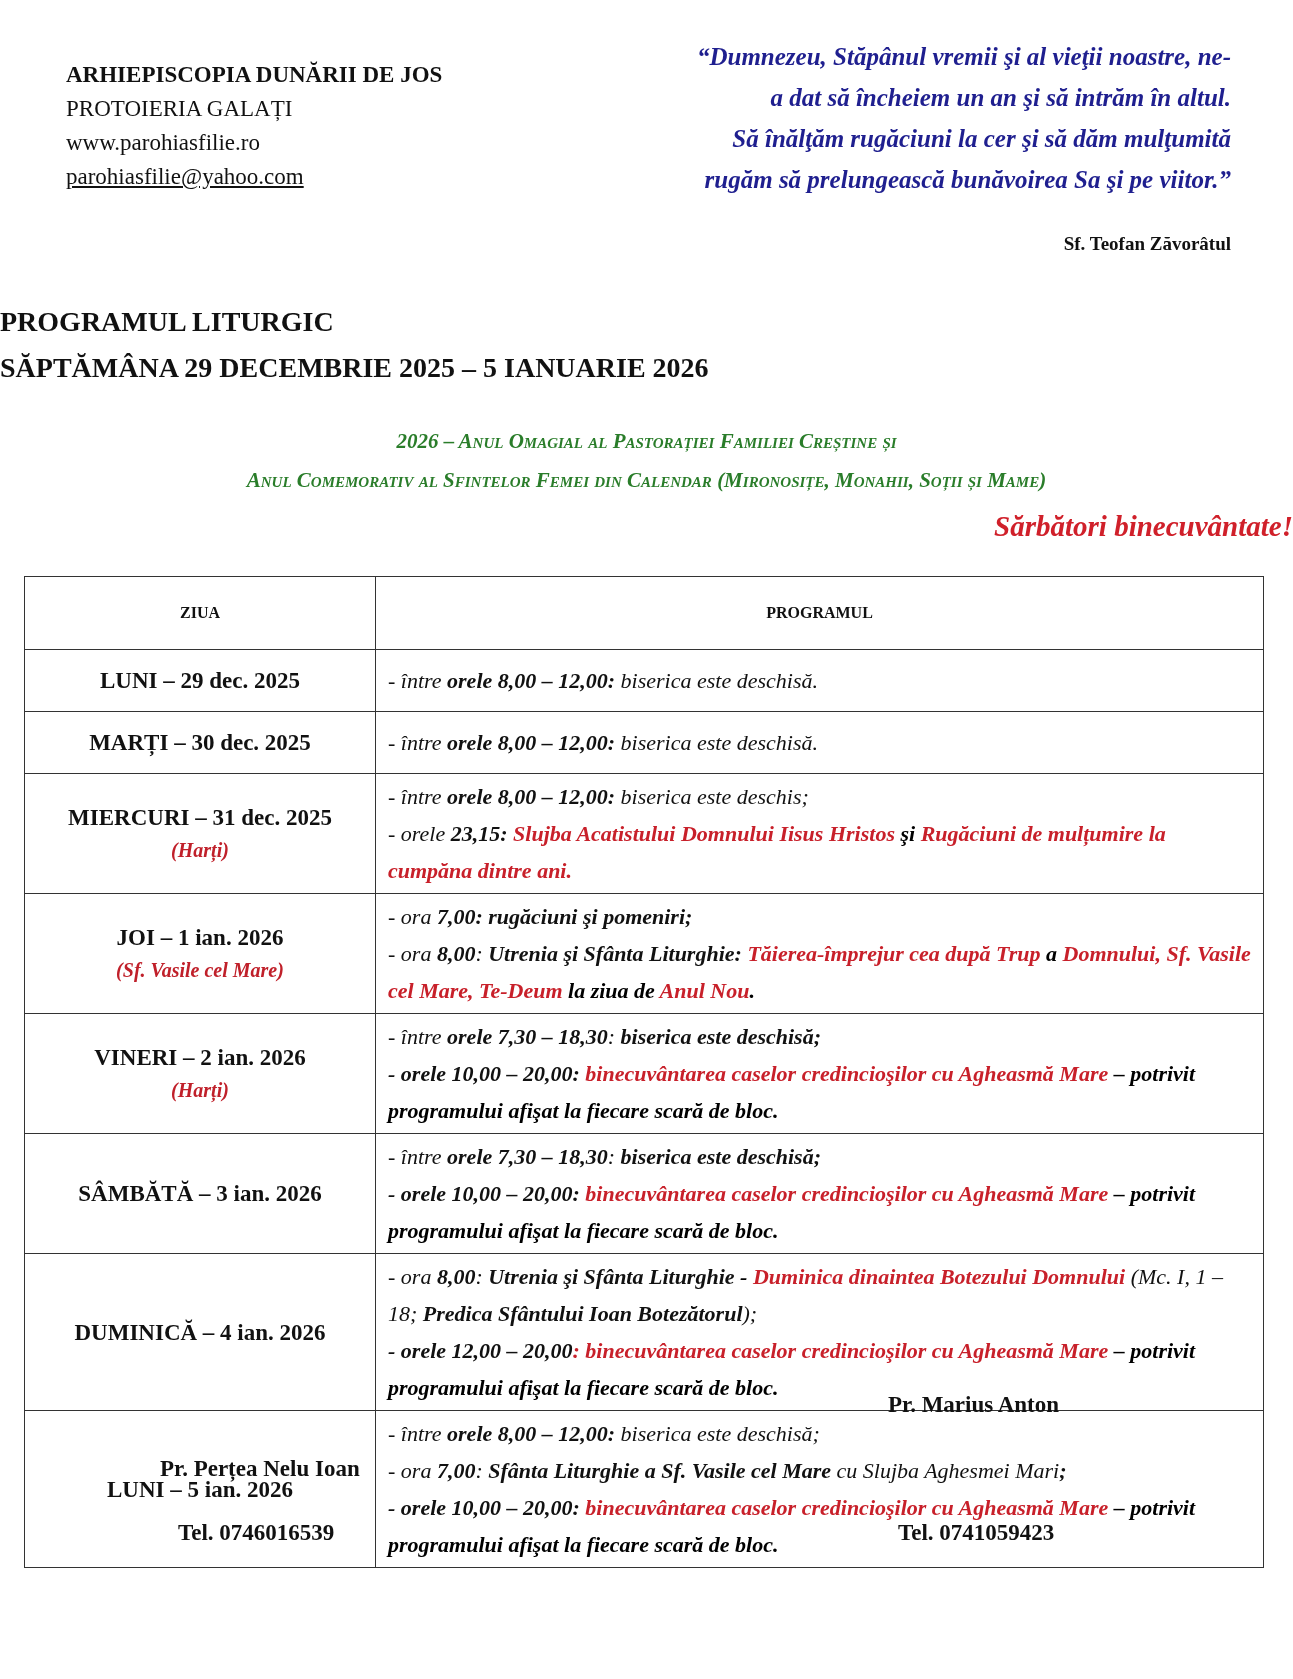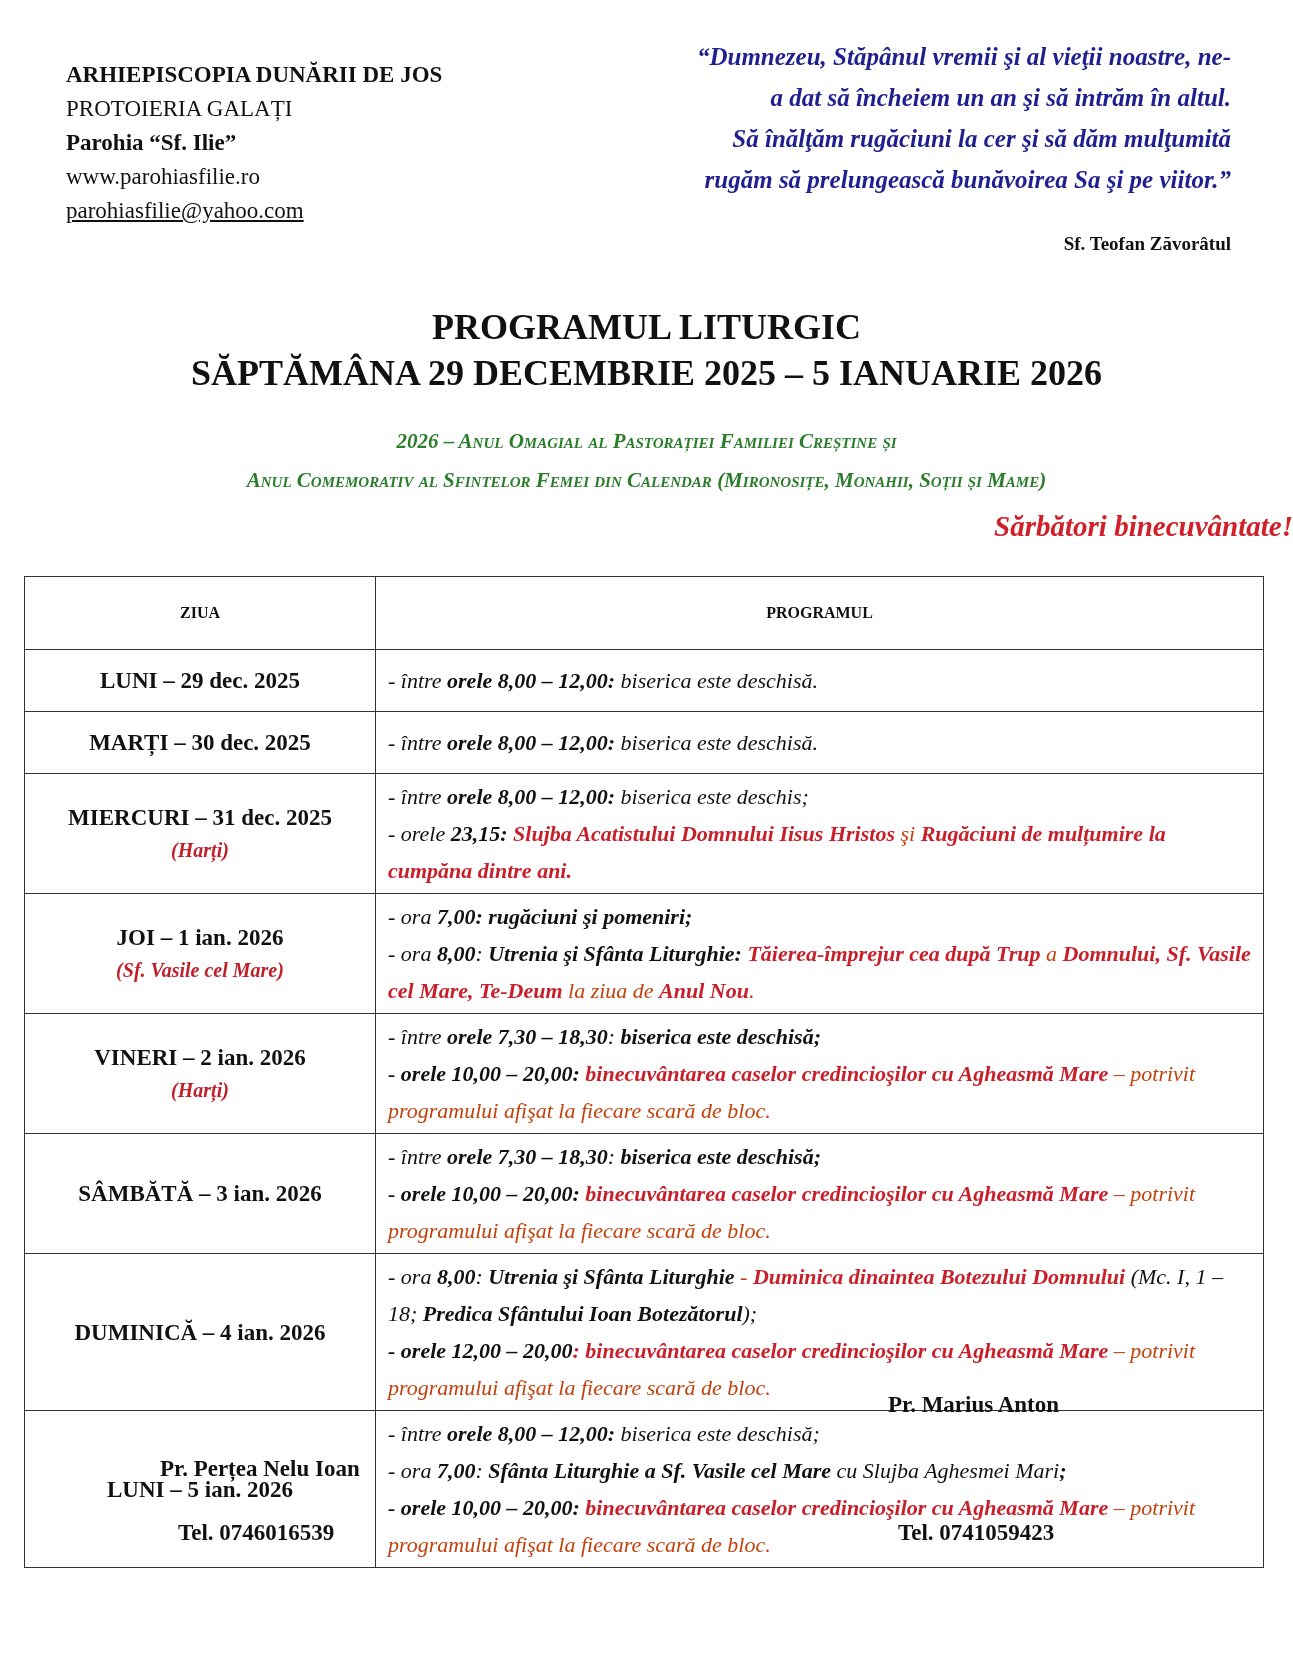--- a/index.html
+++ b/index.html
@@ -2,43 +2,42 @@
 <html><head>
 <meta charset="utf-8">
 <style>
   html, body { margin:0; padding:0; background:#ffffff; }
   body { width:1293px; height:1679px; position:relative; font-family:"Liberation Serif","DejaVu Serif",serif; color:#111; overflow:hidden; }
   .hdr-left { position:absolute; left:66px; top:58px; font-size:23px; line-height:34px; }
   .hdr-left .b { font-weight:bold; }
   .hdr-left .u { text-decoration:underline; }
   .quote { position:absolute; right:62px; top:36px; width:720px; text-align:right; color:#1f1f8f; font-style:italic; font-weight:bold; font-size:25px; line-height:41px;font-family:Liberation Serif, serif; }
   .quote-author { position:absolute; right:62px; top:233px; font-weight:bold; font-size:19px; }
-  .title { position:absolute; left:0; width:1293px; text-align:center; font-weight:bold; font-size:36px; }
+  .title { position:absolute; left:0; width:1293px; font-weight:bold; font-size:28px; }
   .t1 { top:306px; }
   .t2 { top:352px; }
   .green { position:absolute; left:0; width:1293px; text-align:center; color:#2a7d2a; font-style:italic; font-weight:bold; font-size:21px; line-height:39px; top:422px; font-variant:small-caps; }
   .blessed { position:absolute; left:0; width:1293px; text-align:right; color:#d0202a; font-style:italic; font-weight:bold; font-size:29px; top:510px; }
   table.prog { position:absolute; left:24px; top:576px; width:1240px; border-collapse:collapse; }
   table.prog td, table.prog th { border:1.5px solid #333; }
   table.prog th { height:70px; font-size:16px; font-weight:bold; }
   .day { width:348px; text-align:center; font-weight:bold; font-size:23px; line-height:33px; }
   .day .note { color:#c0202a; font-style:italic; font-size:20px; }
   .sched { padding:4px 12px; font-size:22px; line-height:37px; font-style:italic; }
   .red { color:#c8202a; font-weight:bold; }
-  .redn { color:#c2410c; }
+  .redn { color:#000000;font-weight:bold; }
   .bk { font-weight:bold; }
   .sig { position:absolute; font-weight:bold; font-size:23px; }
 </style>
 </head>
 <body>
 
 <div class="hdr-left">
   <div class="b">ARHIEPISCOPIA DUNĂRII DE JOS</div>
   <div>PROTOIERIA GALAȚI</div>
-  <div class="b">Parohia “Sf. Ilie”</div>
   <div>www.parohiasfilie.ro</div>
   <div class="u">parohiasfilie@yahoo.com</div>
 </div>
 
 <div class="quote">
   <div>“Dumnezeu, Stăpânul vremii şi al vieţii noastre, ne-</div>
   <div>a dat să încheiem un an şi să intrăm în altul.</div>
   <div>Să înălţăm rugăciuni la cer şi să dăm mulţumită</div>
   <div>rugăm să prelungească bunăvoirea Sa şi pe viitor.”</div>
 </div>

